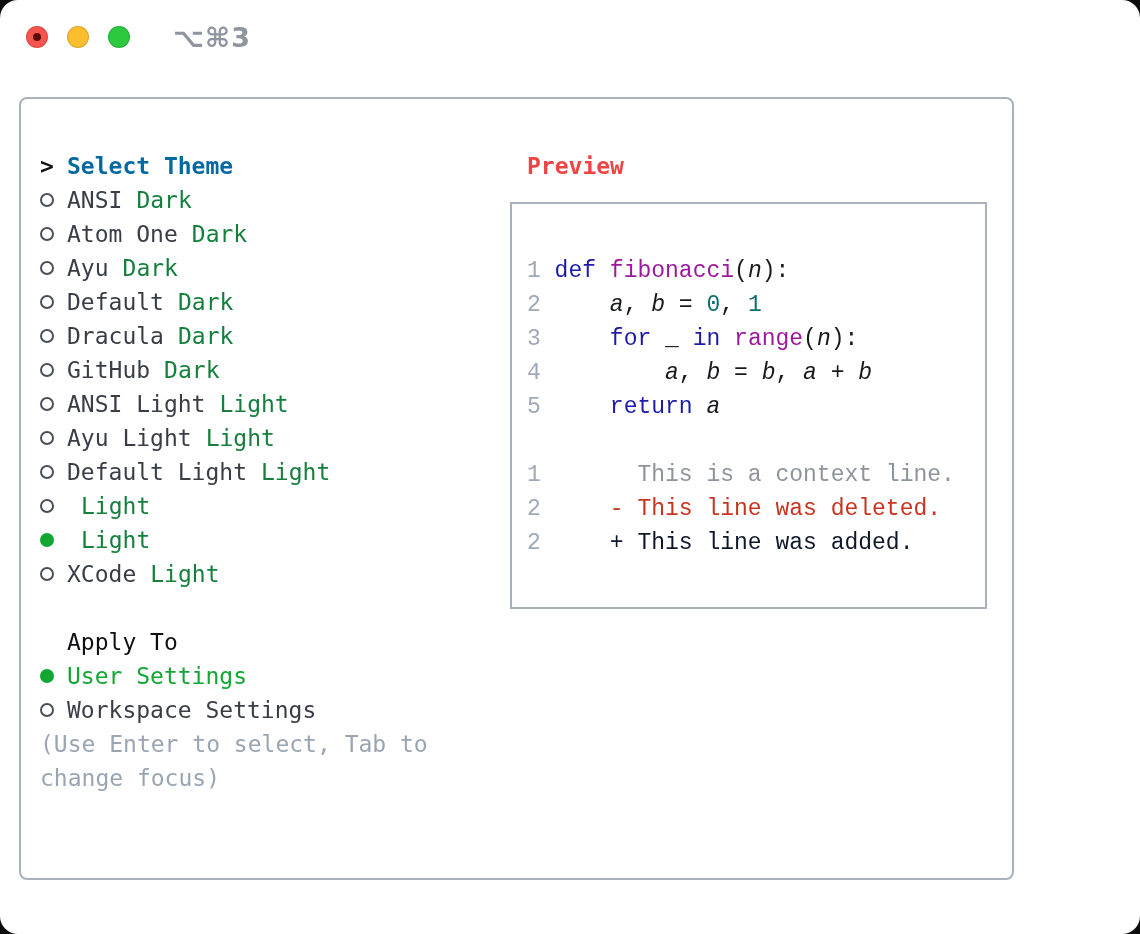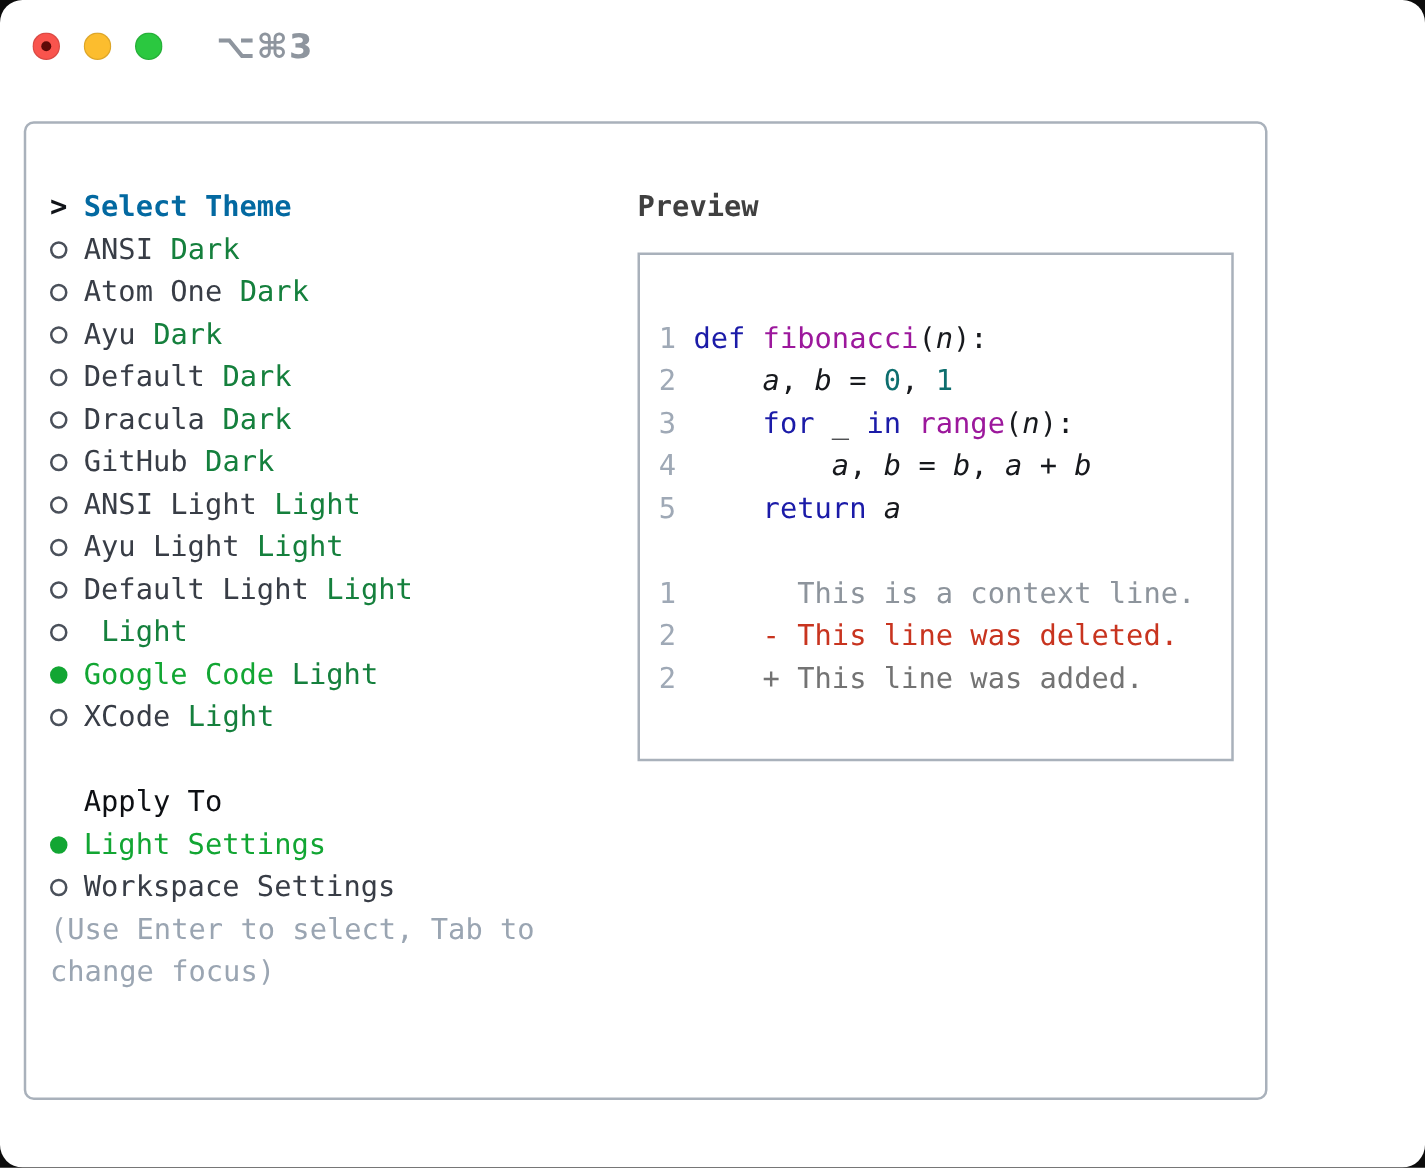--- a/index.html
+++ b/index.html
@@ -60,40 +60,40 @@
   .theme-name { color:#383d46; }
   .theme-item.sel .theme-name { color:#12a633; }
   .variant { color:#15803d; margin-left:14px; }
   .spacer34 { height:34px; }
   .apply-title { color:#0d0f13; margin-left:27px; }
   .opt-label { color:#383d46; }
   .apply-opt.sel .opt-label { color:#12a633; }
   .hint { color:#9aa5b2; white-space:pre-line; line-height:34px; }
   
   .preview-title {
-    position:absolute; left:489px; top:50px;
-    font-size:23px; line-height:34px; font-weight:bold; color:#404040;
+    position:absolute; left:506px; top:50px;
+    font-size:23px; line-height:34px; font-weight:bold; color:#ef4444;
   }
   .preview-box {
     position:absolute; left:489px; top:103px;
     width:477px; height:407px;
     border:2px solid #a9b1bb; background:#fff;
-    padding:50px 0 0 15px; overflow:hidden;
+    padding:50px 0 0 15px; overflow:hidden;font-family:Liberation Mono, monospace;
   }
   .code { font-size:23px; line-height:34px; white-space:pre; }
   .code .line { height:34px; }
   .lnum { color:#9fa9b6; }
   .tk-kw   { color:#1b1ba8; }
   .tk-fn   { color:#9c189c; }
   .tk-num  { color:#0d6e6e; }
   .tk-var  { color:#17191d; font-style:italic; }
   .tk-plain{ color:#17191d; }
   .tk-ctx  { color:#8d949c; }
   .tk-del  { color:#c8341f; }
-  .tk-add  { color:#737373; }
+  .tk-add  { color:#0f172a; }
 </style>
 </head>
 <body>
 
 <div class="window">
 
   <div class="titlebar">
     <div class="light light-red"></div>
     <div class="light light-yellow"></div>
     <div class="light light-green"></div>
@@ -112,30 +112,30 @@
           <div class="row theme-item"><span class="gutter"><span class="radio"></span></span><span class="theme-name">ANSI</span><span class="variant">Dark</span></div>
           <div class="row theme-item"><span class="gutter"><span class="radio"></span></span><span class="theme-name">Atom One</span><span class="variant">Dark</span></div>
           <div class="row theme-item"><span class="gutter"><span class="radio"></span></span><span class="theme-name">Ayu</span><span class="variant">Dark</span></div>
           <div class="row theme-item"><span class="gutter"><span class="radio"></span></span><span class="theme-name">Default</span><span class="variant">Dark</span></div>
           <div class="row theme-item"><span class="gutter"><span class="radio"></span></span><span class="theme-name">Dracula</span><span class="variant">Dark</span></div>
           <div class="row theme-item"><span class="gutter"><span class="radio"></span></span><span class="theme-name">GitHub</span><span class="variant">Dark</span></div>
           <div class="row theme-item"><span class="gutter"><span class="radio"></span></span><span class="theme-name">ANSI Light</span><span class="variant">Light</span></div>
           <div class="row theme-item"><span class="gutter"><span class="radio"></span></span><span class="theme-name">Ayu Light</span><span class="variant">Light</span></div>
           <div class="row theme-item"><span class="gutter"><span class="radio"></span></span><span class="theme-name">Default Light</span><span class="variant">Light</span></div>
           <div class="row theme-item"><span class="gutter"><span class="radio"></span></span><span class="variant">Light</span></div>
-          <div class="row theme-item sel"><span class="gutter"><span class="radio sel"></span></span><span class="theme-name">Google Code</span><span class="variant">Light</span></div>
+          <div class="row theme-item sel"><span class="gutter"><span class="radio sel"></span></span><span class="variant">Light</span></div>
           <div class="row theme-item"><span class="gutter"><span class="radio"></span></span><span class="theme-name">XCode</span><span class="variant">Light</span></div>
         </div>
 
       <div class="spacer34"></div>
 
       <div class="row apply-title">Apply To</div>
 
       <div id="apply-options">
-          <div class="row apply-opt sel"><span class="gutter"><span class="radio sel"></span></span><span class="opt-label">Light Settings</span></div>
+          <div class="row apply-opt sel"><span class="gutter"><span class="radio sel"></span></span><span class="opt-label">User Settings</span></div>
           <div class="row apply-opt"><span class="gutter"><span class="radio"></span></span><span class="opt-label">Workspace Settings</span></div>
         </div>
 
       <div class="hint">(Use Enter to select, Tab to
 change focus)</div>
     </div>
 
     <div class="preview-title">Preview</div>
 
     <div class="preview-box">

